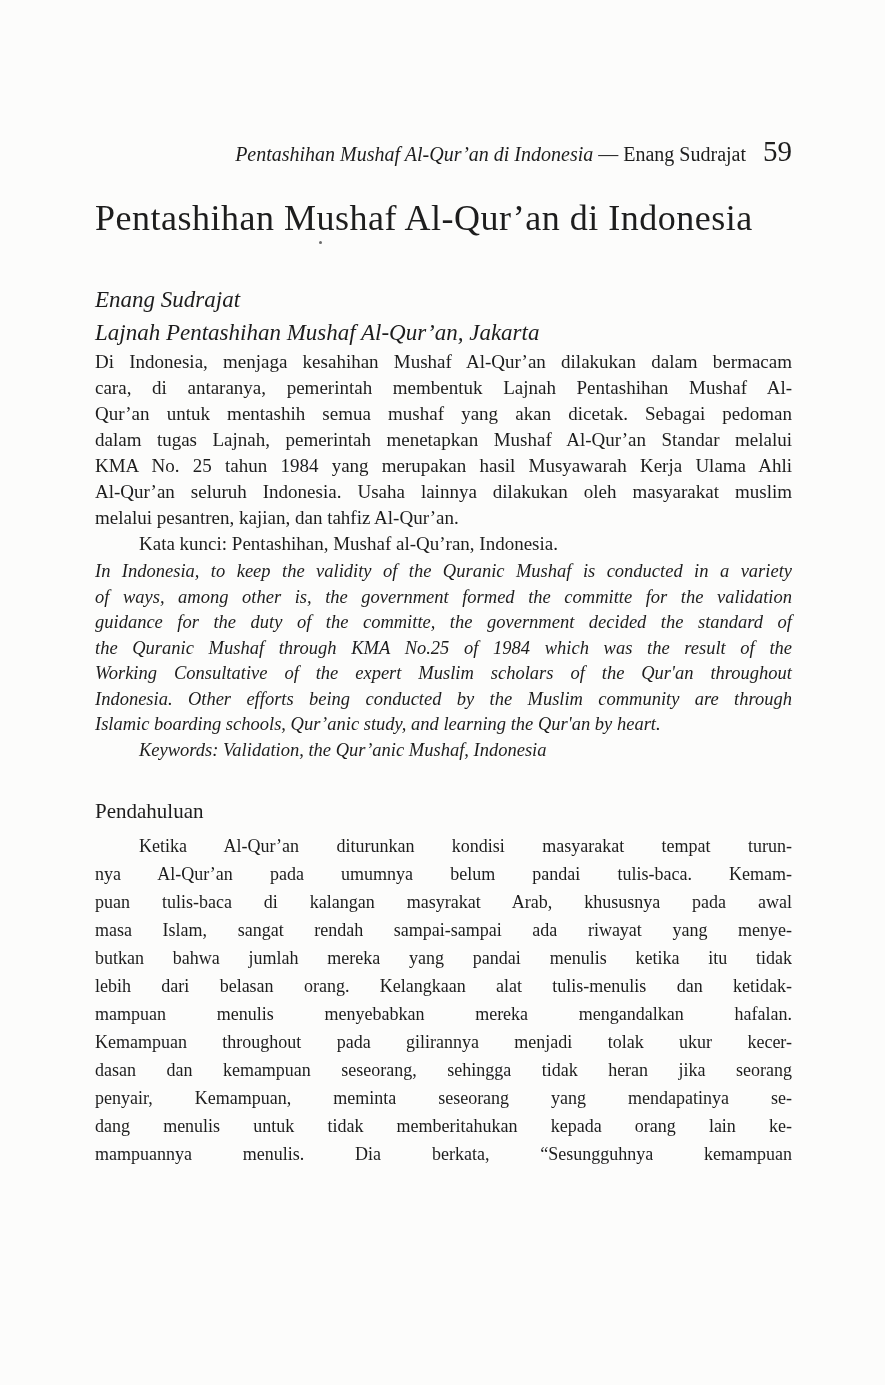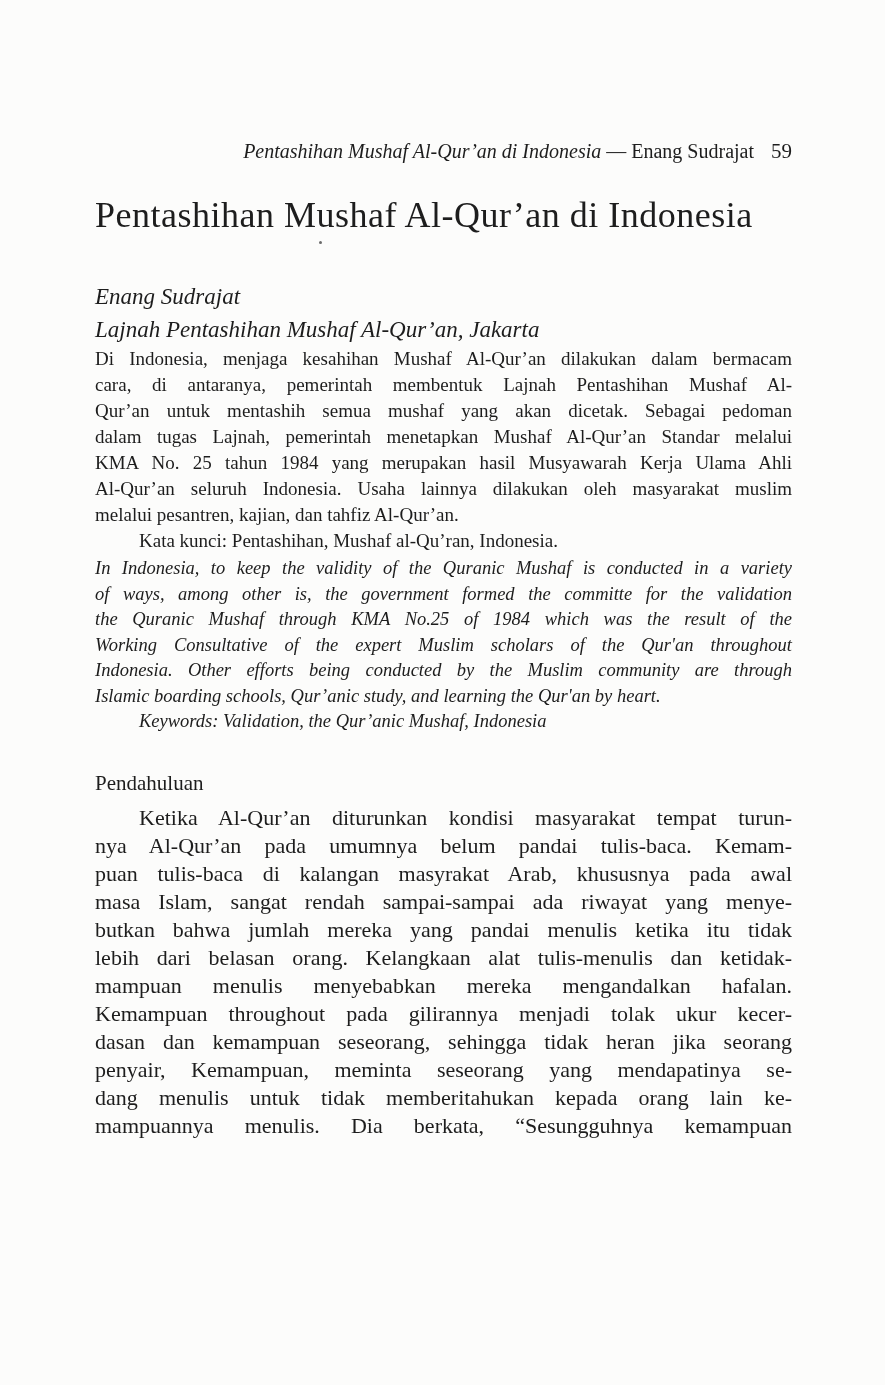--- a/index.html
+++ b/index.html
@@ -25,21 +25,21 @@
   .running-header {
     padding-top: 139px;
     font-size: 20px;
     line-height: 24px;
     text-align: right;
     white-space: nowrap;
   }
   .rh-journal { font-style: italic; }
   .rh-author { font-style: normal; }
   .rh-page {
-    font-size: 21px;
+    font-size: 29px;
     margin-left: 12px;
   }
   
   .article-title {
     margin-top: 31px;
     font-size: 36px;
     line-height: 42px;
     font-weight: normal;
     letter-spacing: 0.5px;
   }
@@ -70,21 +70,21 @@
   
   .section-heading {
     margin-top: 34px;
     font-size: 21px;
     line-height: 28px;
     font-weight: normal;
   }
   
   .body-par {
     margin-top: 7px;
-    font-size: 22px;
+    font-size: 18px;
     line-height: 28px;
   }
   .first-indent { padding-left: 44px; }
   
   .speck {
     position: absolute;
     left: 319px;
     top: 241px;
     width: 3px;
     height: 3px;
@@ -121,20 +121,21 @@
           <div class="jline">Al-Qur’an seluruh Indonesia. Usaha lainnya dilakukan oleh masyarakat muslim</div>
         </div>
       <div class="lline">melalui pesantren, kajian, dan tahfiz Al-Qur’an.</div>
       <div class="lline kw-line">Kata kunci: Pentashihan, Mushaf al-Qu’ran, Indonesia.</div>
     </div>
 
     <div class="abstract-en">
       <div>
           <div class="jline">In Indonesia, to keep the validity of the Quranic Mushaf is conducted in a variety</div>
           <div class="jline">of ways, among other is, the government formed the committe for the validation</div>
+          <div class="jline">guidance for the duty of the committe, the government decided the standard of</div>
           <div class="jline">the Quranic Mushaf through KMA No.25 of 1984 which was the result of the</div>
           <div class="jline">Working Consultative of the expert Muslim scholars of the Qur'an throughout</div>
           <div class="jline">Indonesia. Other efforts being conducted by the Muslim community are through</div>
         </div>
       <div class="lline">Islamic boarding schools, Qur’anic study, and learning the Qur'an by heart.</div>
       <div class="lline kw-line">Keywords: Validation, the Qur’anic Mushaf, Indonesia</div>
     </div>
 
     <div class="section-heading">Pendahuluan</div>
 

